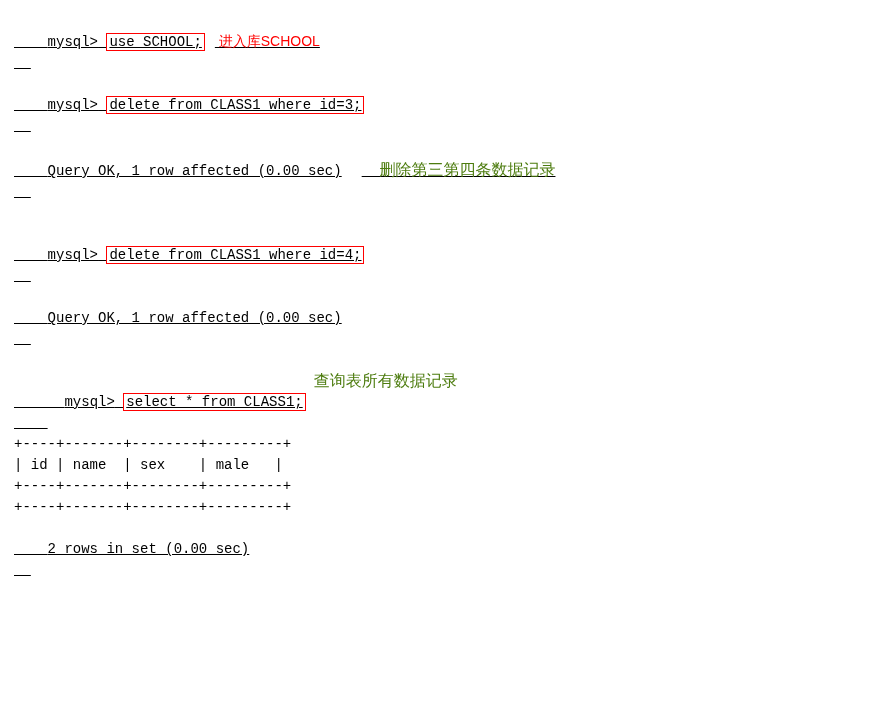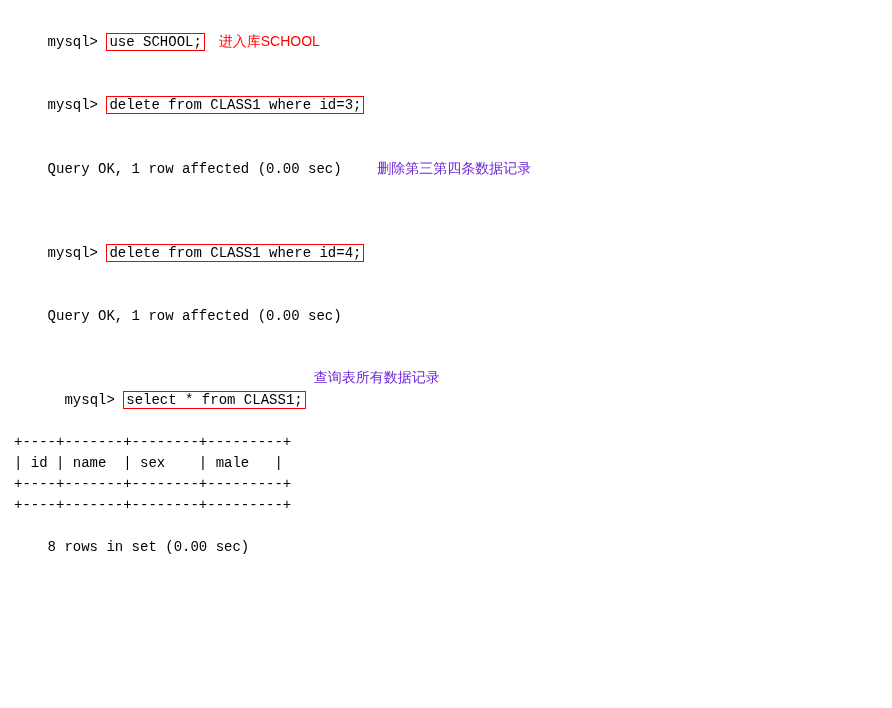--- a/index.html
+++ b/index.html
@@ -8,34 +8,35 @@
       font-family: 'Courier New', Courier, monospace;
       font-size: 14px;
       color: #000000;
       padding: 10px 14px;
       width: 892px;
       min-height: 708px;
     }
     .terminal-line {
       white-space: pre;
       line-height: 1.5;
+      text-decoration: underline;
     }
     .prompt {
       color: #000000;
     }
     .cmd-box {
       display: inline;
       border: 1.5px solid red;
       padding: 0 2px;
       color: #000000;
     }
     .red-annotation {
-      color: #6d28d9;
+      color: #4d7c0f;
       font-family: 'SimHei', 'Microsoft YaHei', sans-serif;
-      font-size: 14px;
+      font-size: 16px;
     }
     .table-line {
       white-space: pre;
       line-height: 1.5;
     }
     .inline-annotation {
       margin-left: 20px;
     }
     .blank-line {
       height: 1.5em;
@@ -84,18 +85,18 @@
     <span class="red-annotation" style="margin-left:8px;">查询表所有数据记录</span>
   </div>
 
 
   <div class="table-line">+----+-------+--------+---------+</div>
   <div class="table-line">| id | name  | sex    | male   |</div>
   <div class="table-line">+----+-------+--------+---------+</div>
   <div class="table-line">+----+-------+--------+---------+</div>
 
   <div class="terminal-line">
-    <span>8 rows in set (0.00 sec)</span>
+    <span>2 rows in set (0.00 sec)</span>
   </div>
 
   <div class="blank-line"></div>
 
 </div>
 
 </body></html>

